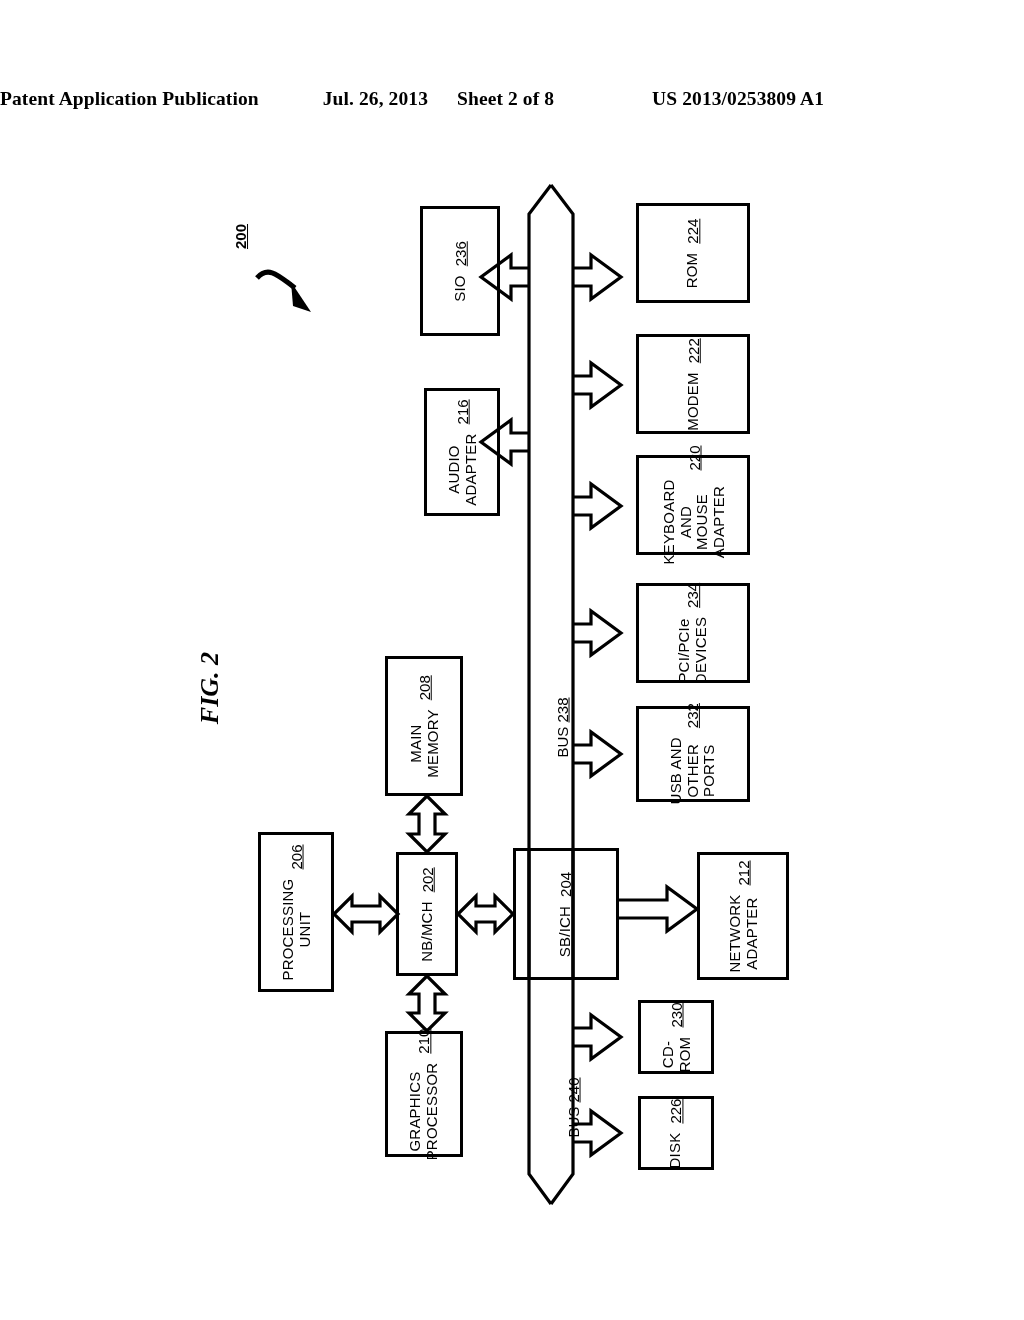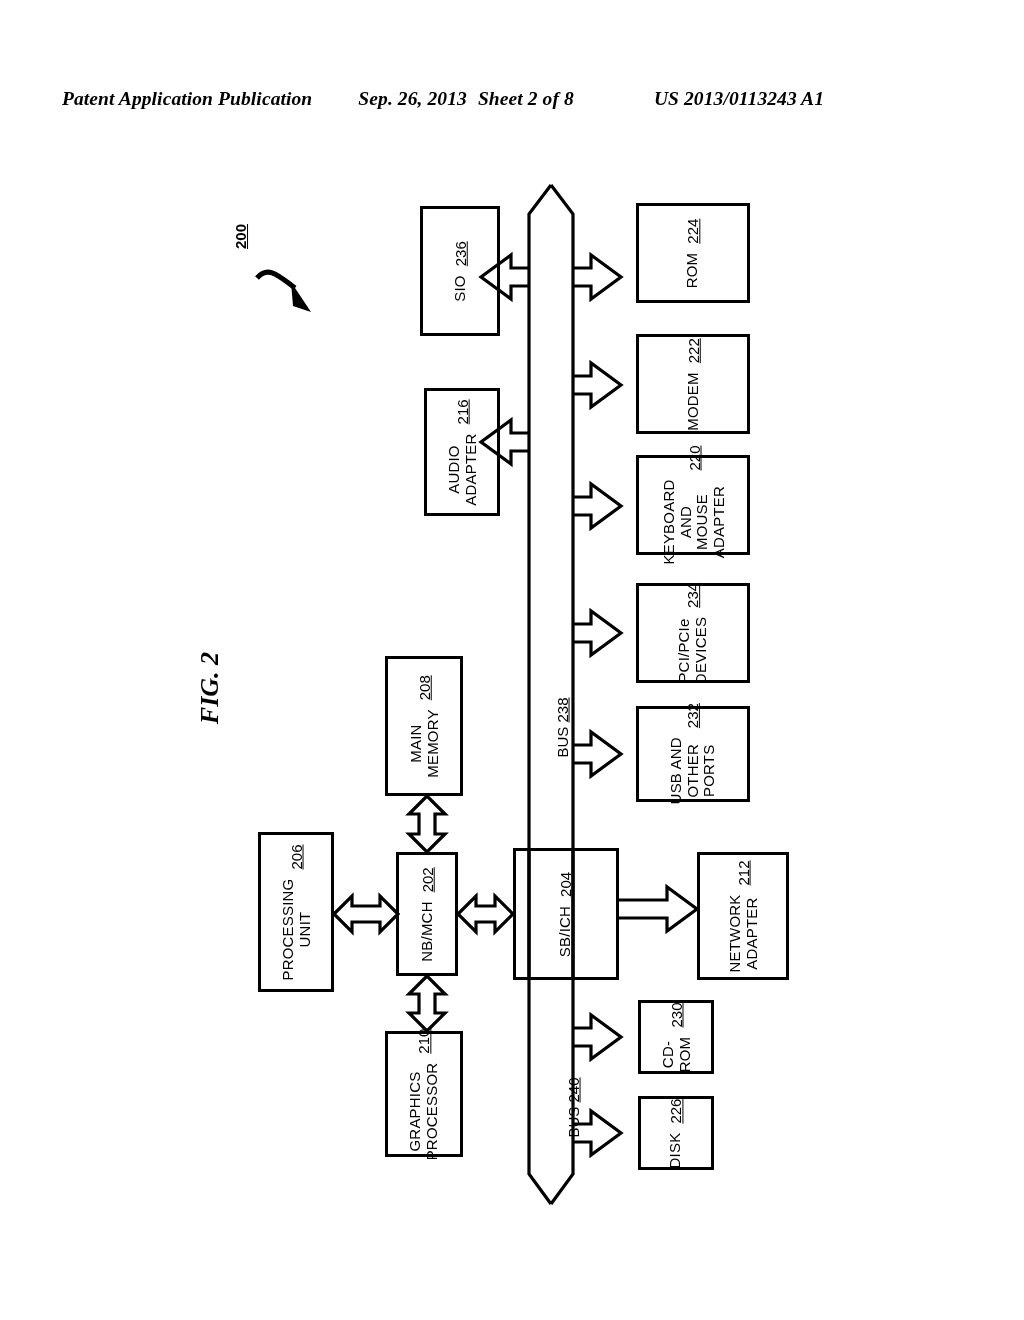--- a/index.html
+++ b/index.html
@@ -2,25 +2,24 @@
 <html><head>
 <meta charset="utf-8">
 <style>
   html,body{margin:0;padding:0;background:#ffffff;}
   body{width:1024px;height:1320px;position:relative;
        font-family:"Liberation Sans", sans-serif;color:#000;}
 
   
   #page-header{
     position:absolute; left:0; top:88px; width:824px;
-    display:flex; justify-content:flex-end; align-items:baseline;
+    display:flex; justify-content:space-between; align-items:baseline;
     font-family:"Liberation Serif", serif;
     font-weight:bold; font-size:19.5px; letter-spacing:.1px;
     white-space:nowrap;
-    font-style:italic;
   }
   #page-header .h-pub{margin-right:46px;}
   #page-header .h-date{margin-right:11px;}
   #page-header .h-sheet{margin-right:80px;}
 
   
   #fig-label{
     position:absolute; left:150px; top:628px; width:120px; height:120px;
     display:flex; align-items:center; justify-content:center;
     font-family:"Liberation Serif", serif;
@@ -65,23 +64,23 @@
     transform:rotate(-90deg); transform-origin:center center;
     background:#fff; padding:0 1px;
   }
   .buslabel u{text-decoration:underline;}
 </style>
 </head>
 <body>
 
 <div id="page-header">
   <span class="h-pub">Patent Application Publication</span>
-  <span class="h-date">Sep. 26, 2013</span>
+  <span class="h-date">Jul. 26, 2013</span>
   <span class="h-sheet">Sheet 2 of 8</span>
-  <span class="h-num">US 2013/0113243 A1</span>
+  <span class="h-num">US 2013/0253809 A1</span>
 </div>
 
 <div id="fig-label">FIG. 2</div>
 
 <div id="ref-200">200</div>
 <svg id="ref-200-arrow" width="80" height="70">
   <path d="M2,16 C14,2 26,16 40,26" fill="none" stroke="#000" stroke-width="5"></path>
   <path d="M36,20 L56,50 L38,44 Z" fill="#000"></path>
 </svg>
 

